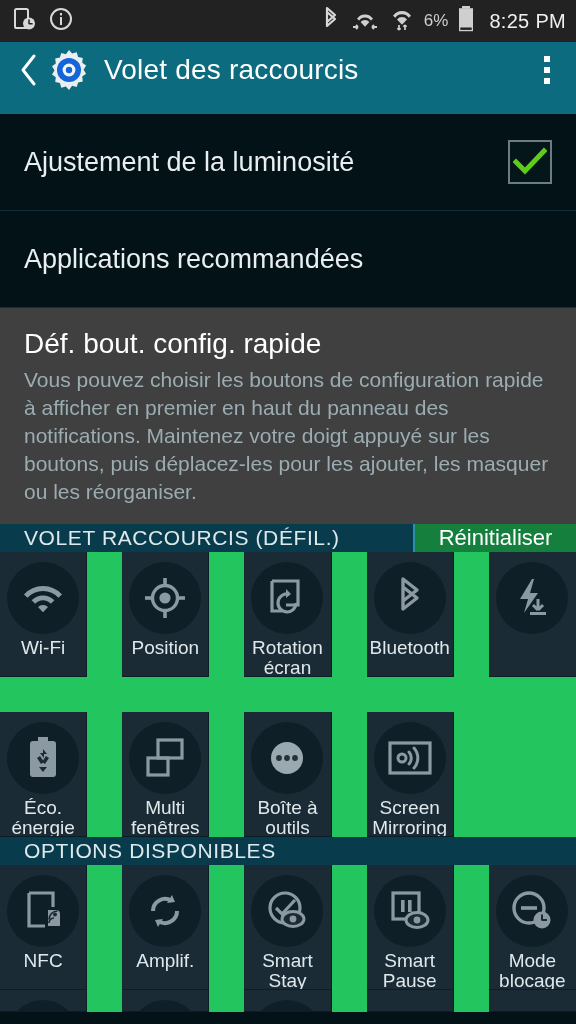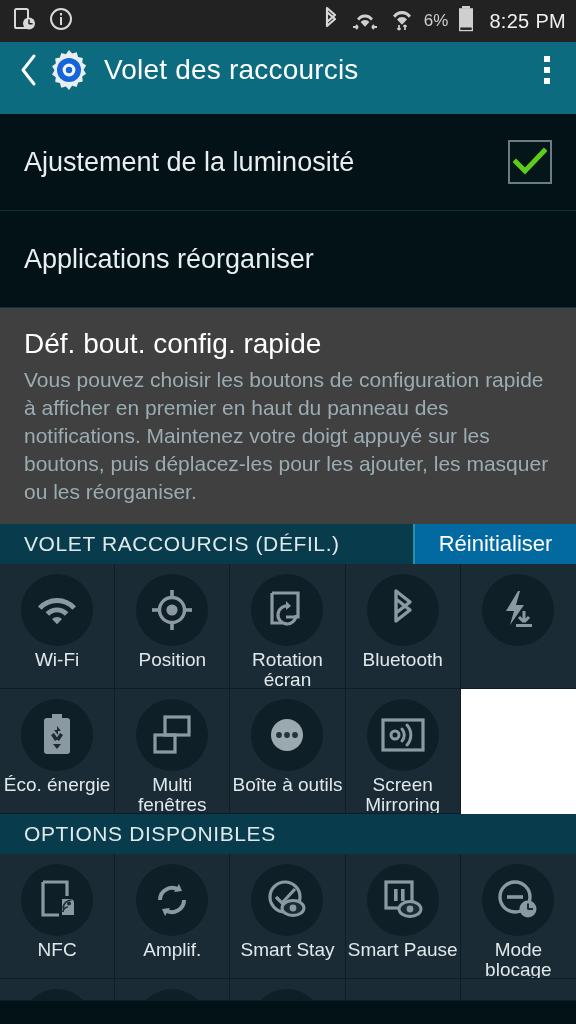--- a/index.html
+++ b/index.html
@@ -46,34 +46,34 @@
   .row-check { margin-left:auto; width:44px; height:44px; border:2px solid #6b7c82;
                background:#05161b; display:flex; align-items:center; justify-content:center; }
 
   
   .desc { padding:20px 22px 18px 24px; background:#404040; }
   .desc-title { font-size:28px; color:#ffffff; margin-bottom:6px; font-weight:400; }
   .desc-body { font-size:21px; line-height:1.33; color:#9bacb2; }
 
   
   .sect {
-    height:40px; display:flex; align-items:stretch; background:#083c4c;
+    height:28px; display:flex; align-items:stretch; background:#083c4c;
   }
   .sect-title {
     flex:1; display:flex; align-items:center; padding-left:24px;
     font-size:21px; color:#dfe9ec; letter-spacing:0.6px; background:#083c4c;
   }
   .sect-action {
-    width:163px; background:#0369a1; display:flex; align-items:center;
+    width:163px; background:#15803d; display:flex; align-items:center;
     justify-content:center; font-size:22px; color:#ffffff; cursor:pointer;
     border-left:2px solid #2a8fa8;
   }
 
   
-  .grid { display:grid; grid-template-columns:repeat(5,1fr); background:#ffffff; }
+  .grid { display:grid; grid-template-columns:repeat(5,1fr); background:#22c55e;gap:35px; }
   .tile {
     height:125px; background:#1b2b35; border-right:1px solid #0d1d26;
     border-bottom:1px solid #0d1d26;
     display:flex; flex-direction:column; align-items:center;
     padding-top:10px; overflow:hidden; cursor:pointer; position:relative;
   }
   .tile:nth-child(5n) { border-right:none; }
   .tile-circle {
     width:72px; height:72px; border-radius:50%; background:#0f1f28;
     display:flex; align-items:center; justify-content:center; flex:0 0 auto;
@@ -169,21 +169,21 @@
   <div class="row">
     <span class="row-label">Ajustement de la luminosité</span>
     <span class="row-check">
       <svg width="34" height="30" viewBox="0 0 34 30">
         <path d="M3 15l9 9 19-20" fill="none" stroke="#5ecc1b" stroke-width="5" stroke-linecap="square"></path>
       </svg>
     </span>
   </div>
 
   <div class="row">
-    <span class="row-label">Applications réorganiser</span>
+    <span class="row-label">Applications recommandées</span>
   </div>
 
   <div class="desc">
     <div class="desc-title">Déf. bout. config. rapide</div>
     <div class="desc-body">Vous pouvez choisir les boutons de configuration rapide à afficher en premier en haut du panneau des notifications. Maintenez votre doigt appuyé sur les boutons, puis déplacez-les pour les ajouter, les masquer ou les réorganiser.</div>
   </div>
 
   <div class="sect">
     <div class="sect-title">VOLET RACCOURCIS (DÉFIL.)</div>
     <div class="sect-action">Réinitialiser</div>

